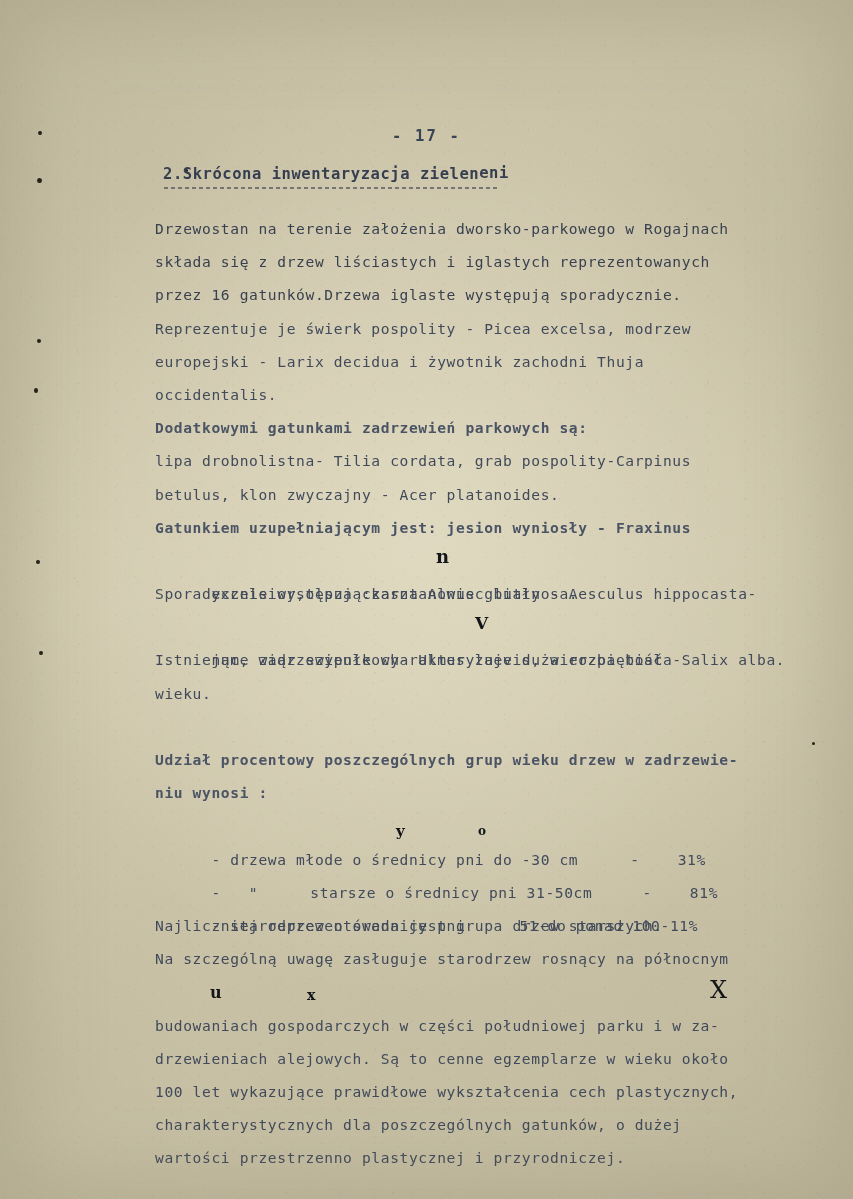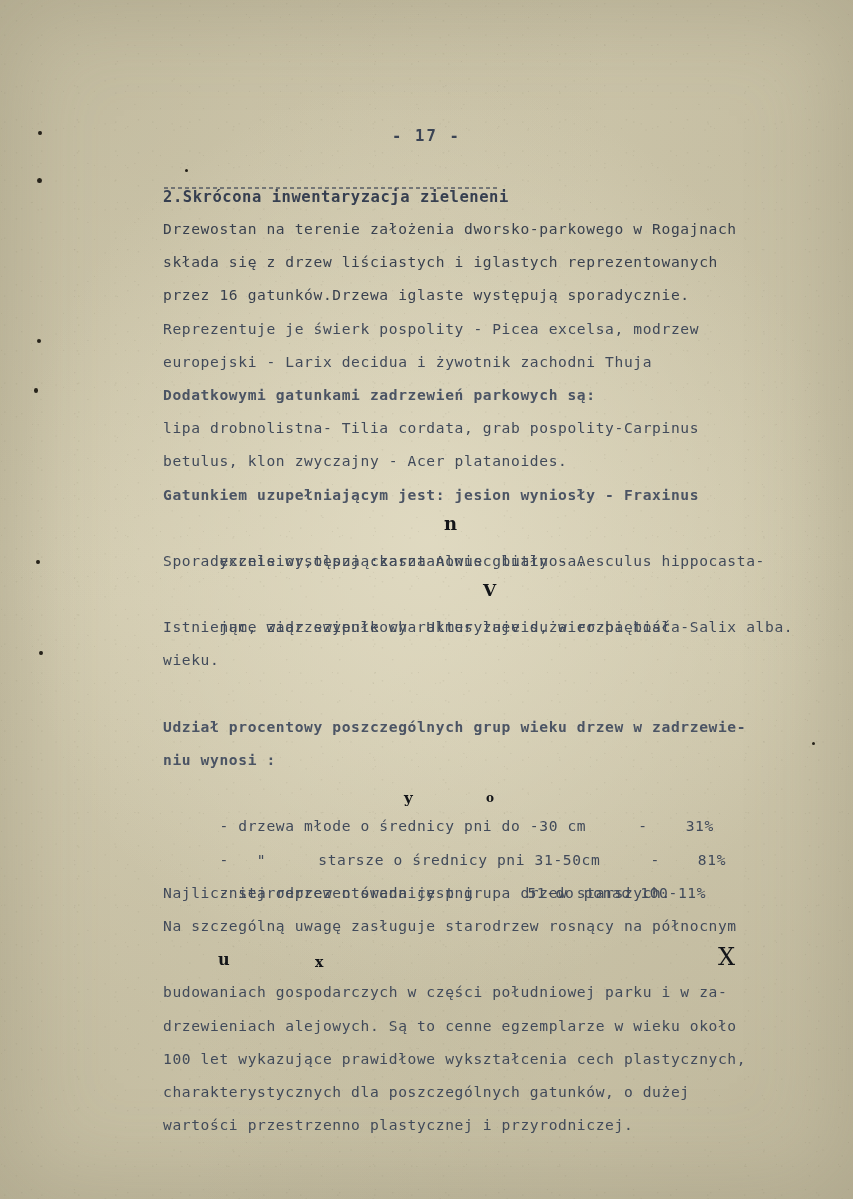--- a/index.html
+++ b/index.html
@@ -73,39 +73,38 @@
     left: 163px;
   }
   .heading {
     font-size: 15.5px;
     letter-spacing: .55px;
     font-weight: bold;
     color: #363f50;
     white-space: pre;
     display: inline-block;
     position: relative;
-    margin-top: 24px;
   }
   .heading-rule {
     position: absolute;
     top: 187px;
     left: 164px;
     width: 334px;
     height: 2px;
     background: repeating-linear-gradient(
       to right,
       rgba(60,68,84,.62) 0px, rgba(60,68,84,.62) 4px,
       rgba(60,68,84,0) 4px,  rgba(60,68,84,0) 7px);
   }
 
   
   .body {
     position: absolute;
     top: 212px;
-    left: 163px;
+    left: 155px;
     width: 660px;
   }
   .line {
     height: 33.2px;
     line-height: 33.2px;
     font-size: 14.6px;
     letter-spacing: .62px;
     white-space: pre;
     color: #414a5a;
     position: relative;
@@ -156,20 +155,21 @@
   </div>
   <div class="heading-rule"></div>
 
   <div class="body">
 
     <div class="line darker">Drzewostan na terenie założenia dworsko-parkowego w Rogajnach</div>
     <div class="line darker">składa się z drzew liściastych i iglastych reprezentowanych</div>
     <div class="line darker">przez 16 gatunków.Drzewa iglaste występują sporadycznie.</div>
     <div class="line">Reprezentuje je świerk pospolity - Picea excelsa, modrzew</div>
     <div class="line">europejski - Larix decidua i żywotnik zachodni Thuja</div>
+    <div class="line">occidentalis.</div>
 
     <div class="line faint">Dodatkowymi gatunkami zadrzewień parkowych są:</div>
     <div class="line">lipa drobnolistna- Tilia cordata, grab pospolity-Carpinus</div>
     <div class="line">betulus, klon zwyczajny - Acer platanoides.</div>
     <div class="line faint">Gatunkiem uzupełniającym jest: jesion wyniosły - Fraxinus</div>
     <div class="line" style="position:relative;">
       <span>excelsior,olsza czarna-Alnus glutinosa.</span>
       <span class="hand" style="left:281px; top:4px; font-size:18px;">n</span>
     </div>
     <div class="line">Sporadycznie występują:kasztanowiec biały - Aesculus hippocasta-</div>

